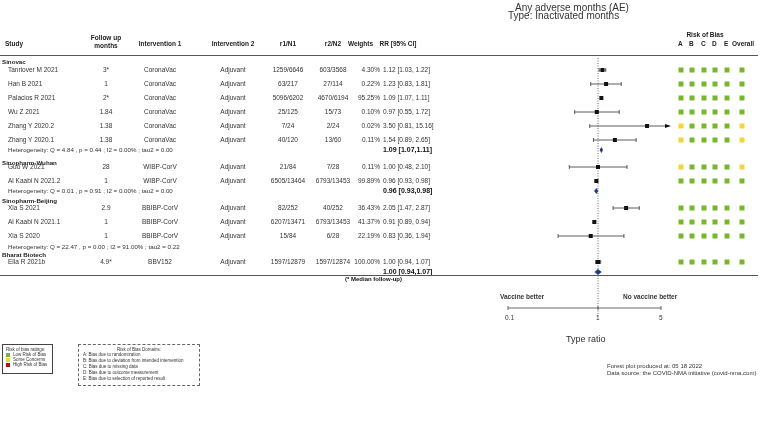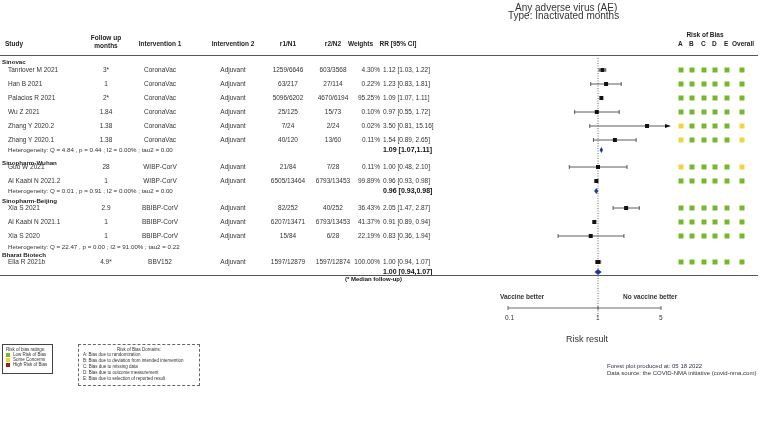--- a/index.html
+++ b/index.html
@@ -13,21 +13,21 @@
   .hline { position:absolute; height:1px; background:#555; }
   .title { font-size:10px; color:#333; line-height:8px; }
   .small { font-size:5.5px; color:#333; }
 </style>
 </head>
 <body>
 
 <div id="root">
 
   <div class="abs title" style="left:508px;top:4px;">
-    <div style="padding-left:7px">Any adverse virus (AE)</div>
+    <div style="padding-left:7px">Any adverse months (AE)</div>
     <div>Type: Inactivated months</div>
   </div>
 
   <div class="abs hdr" style="left:5px;top:40px;text-align:left">Study</div>
   <div class="abs hdr" style="left:86px;top:34px;width:40px;line-height:8px">
     <div>Follow up</div>
     <div>months</div>
   </div>
   <div class="abs hdr" style="left:130px;top:40px;width:60px">Intervention 1</div>
   <div class="abs hdr" style="left:203px;top:40px;width:60px">Intervention 2</div>
@@ -289,21 +289,21 @@
     </svg>
 
   <div class="hline" style="left:0;top:275px;width:758px;"></div>
   <div class="abs" style="left:345px;top:276px;font-size:6px;font-weight:bold;color:#111">(* Median follow-up)</div>
 
   <div class="abs" style="left:500px;top:293px;font-size:6.5px;font-weight:bold;color:#333">Vaccine better</div>
   <div class="abs" style="left:623px;top:293px;font-size:6.5px;font-weight:bold;color:#333">No vaccine better</div>
   <div class="abs" style="left:505px;top:314px;font-size:6.5px;color:#333">0.1</div>
   <div class="abs" style="left:596px;top:314px;font-size:6.5px;color:#333">1</div>
   <div class="abs" style="left:659px;top:314px;font-size:6.5px;color:#333">5</div>
-  <div class="abs" style="left:566px;top:334px;font-size:9px;color:#333">Risk result</div>
+  <div class="abs" style="left:566px;top:334px;font-size:9px;color:#333">Type ratio</div>
 
   <div class="abs" style="left:2px;top:344px;width:51px;height:30px;border:1px solid #444;padding:2px 3px;box-sizing:border-box">
     <div class="small" style="font-size:4.5px">Risk of bias ratings:</div>
     <div id="legend-items">
         <div style="display: flex; align-items: center; gap: 3px; font-size: 4.5px; color: rgb(51, 51, 51); line-height: 5px;">
           <span style="display: inline-block; width: 4px; height: 4px; background: rgb(118, 184, 42);"></span>
           <span>Low Risk of Bias</span>
         </div>
         <div style="display: flex; align-items: center; gap: 3px; font-size: 4.5px; color: rgb(51, 51, 51); line-height: 5px;">
           <span style="display: inline-block; width: 4px; height: 4px; background: rgb(242, 212, 60);"></span>

